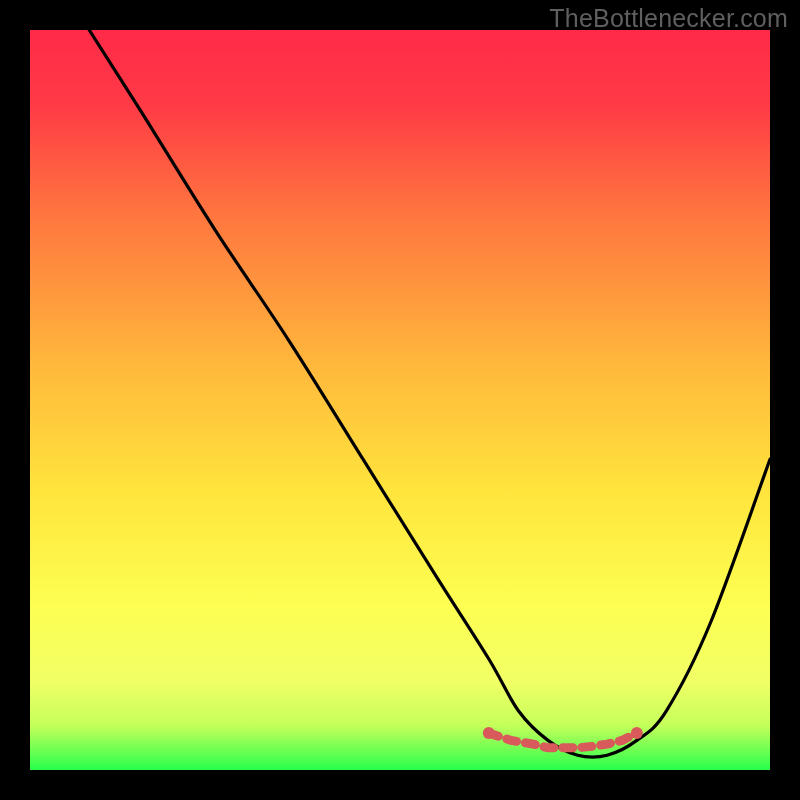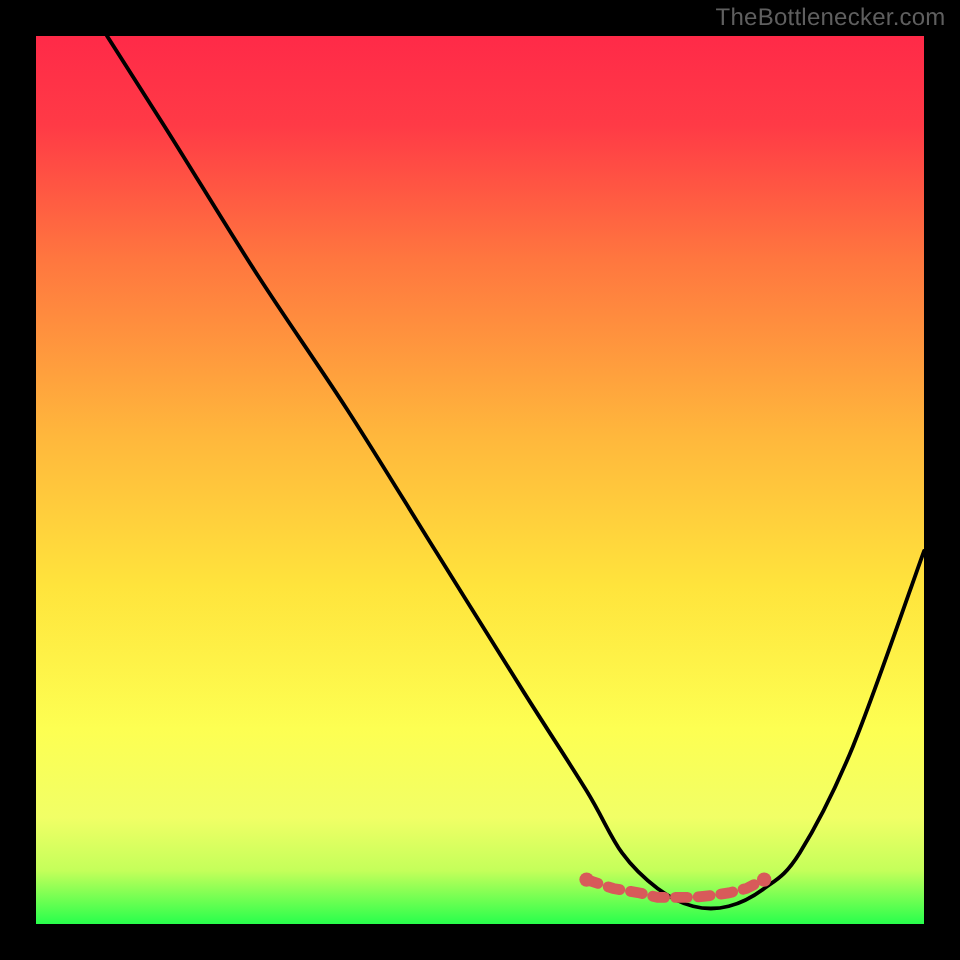--- a/index.html
+++ b/index.html
@@ -15,21 +15,21 @@
     position: relative;
     width: 800px;
     height: 800px;
     background: #000000;
   }
   .watermark {
     position: absolute;
     top: 4px;
     right: 12px;
     color: #5f5f5f;
-    font-size: 20px;
+    font-size: 25px;
     font-weight: 500;
     letter-spacing: 0.2px;
     z-index: 10;
   }
   .plot-area {
     position: absolute;
     left: 30px;
     top: 30px;
     width: 740px;
     height: 740px;

